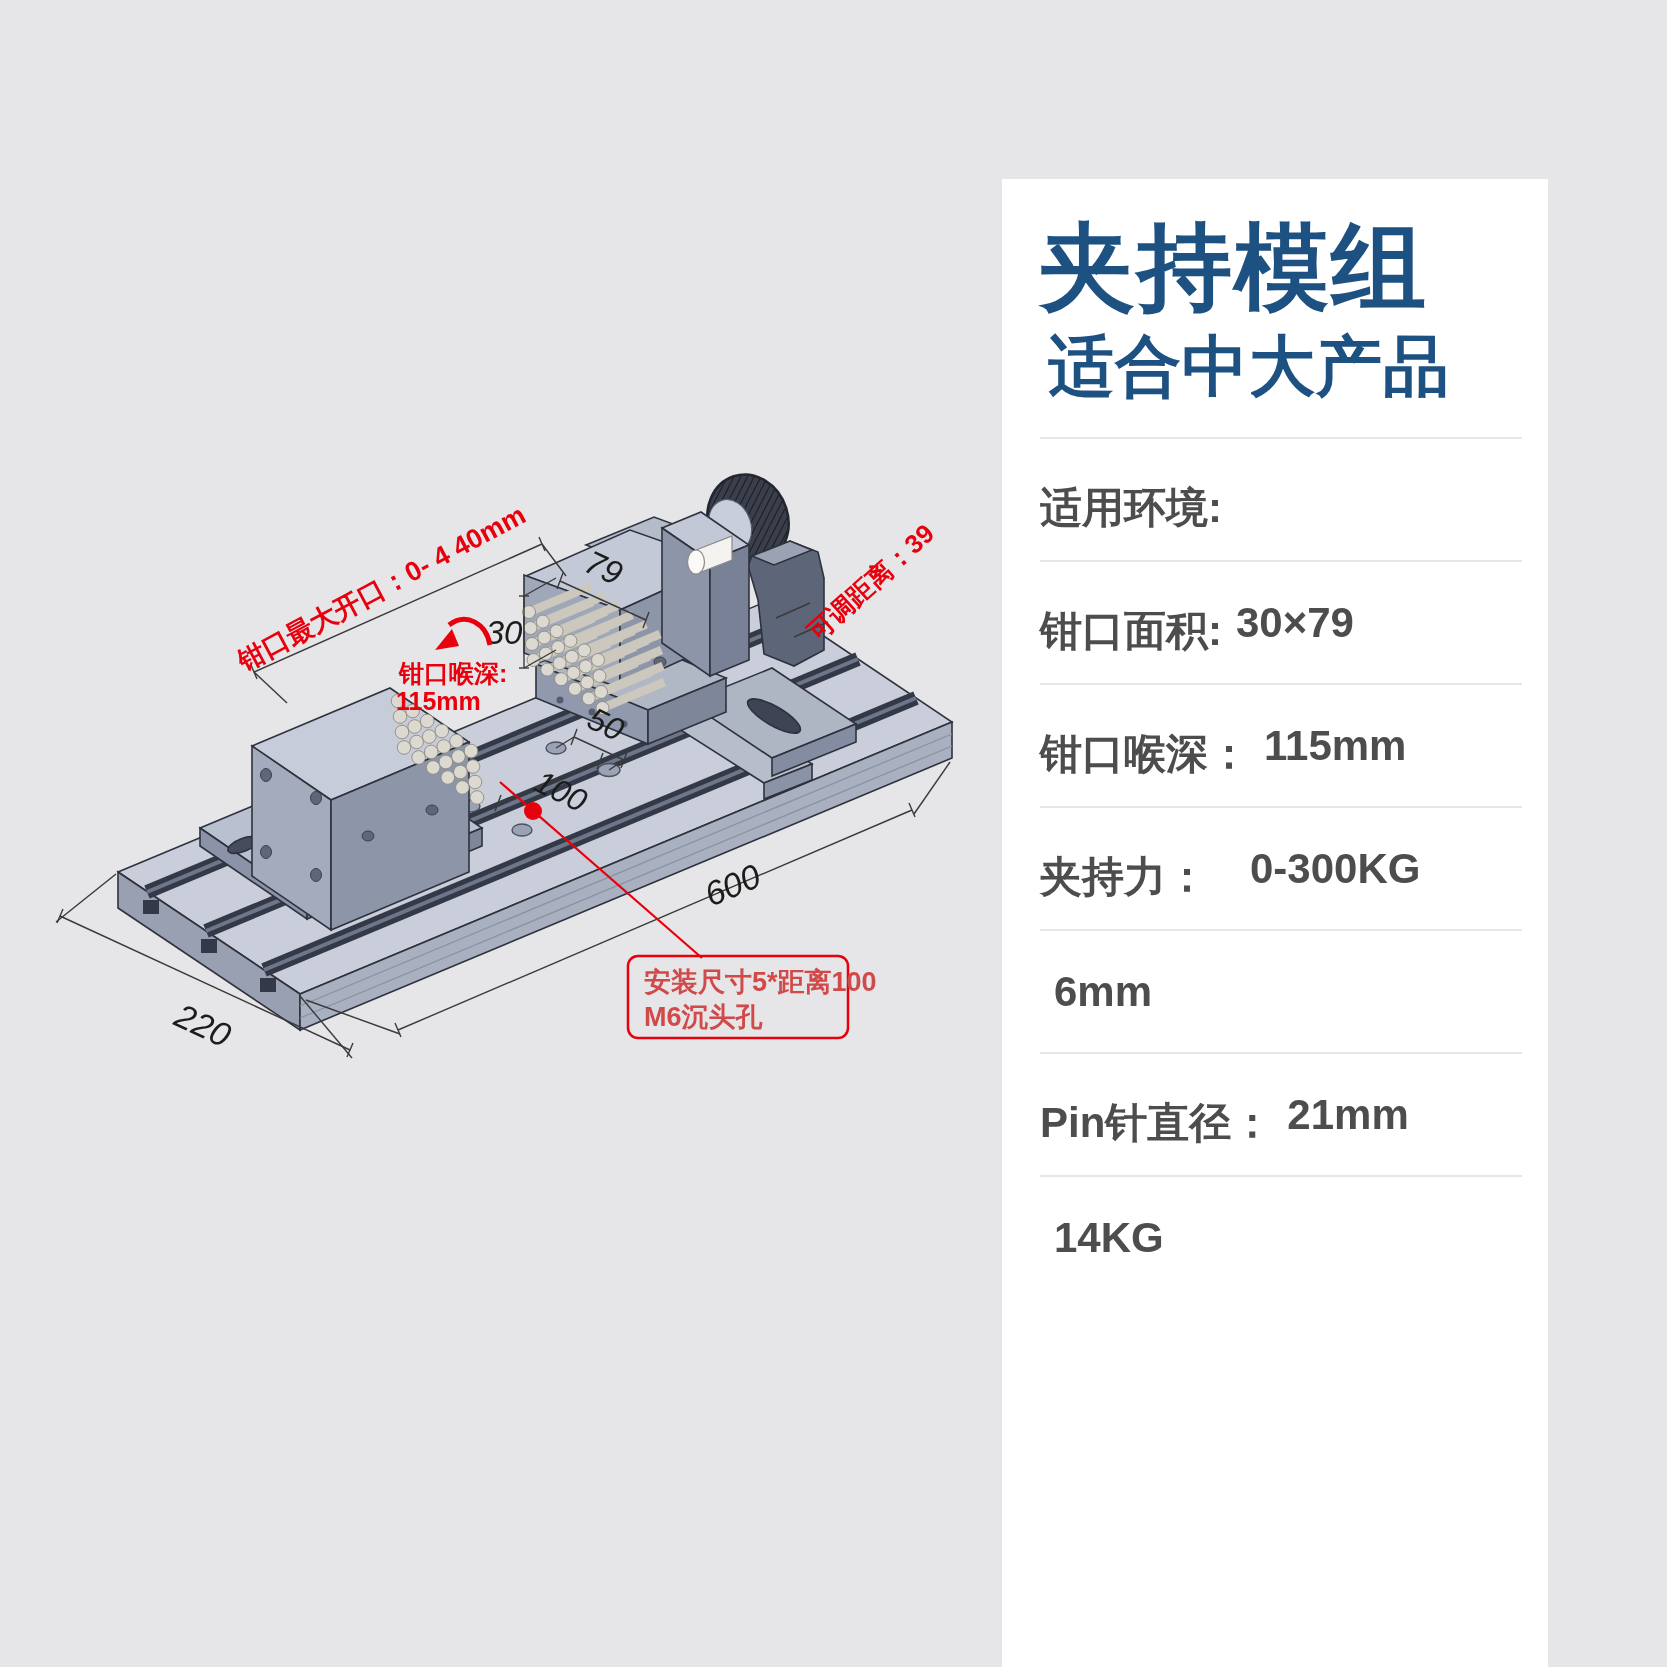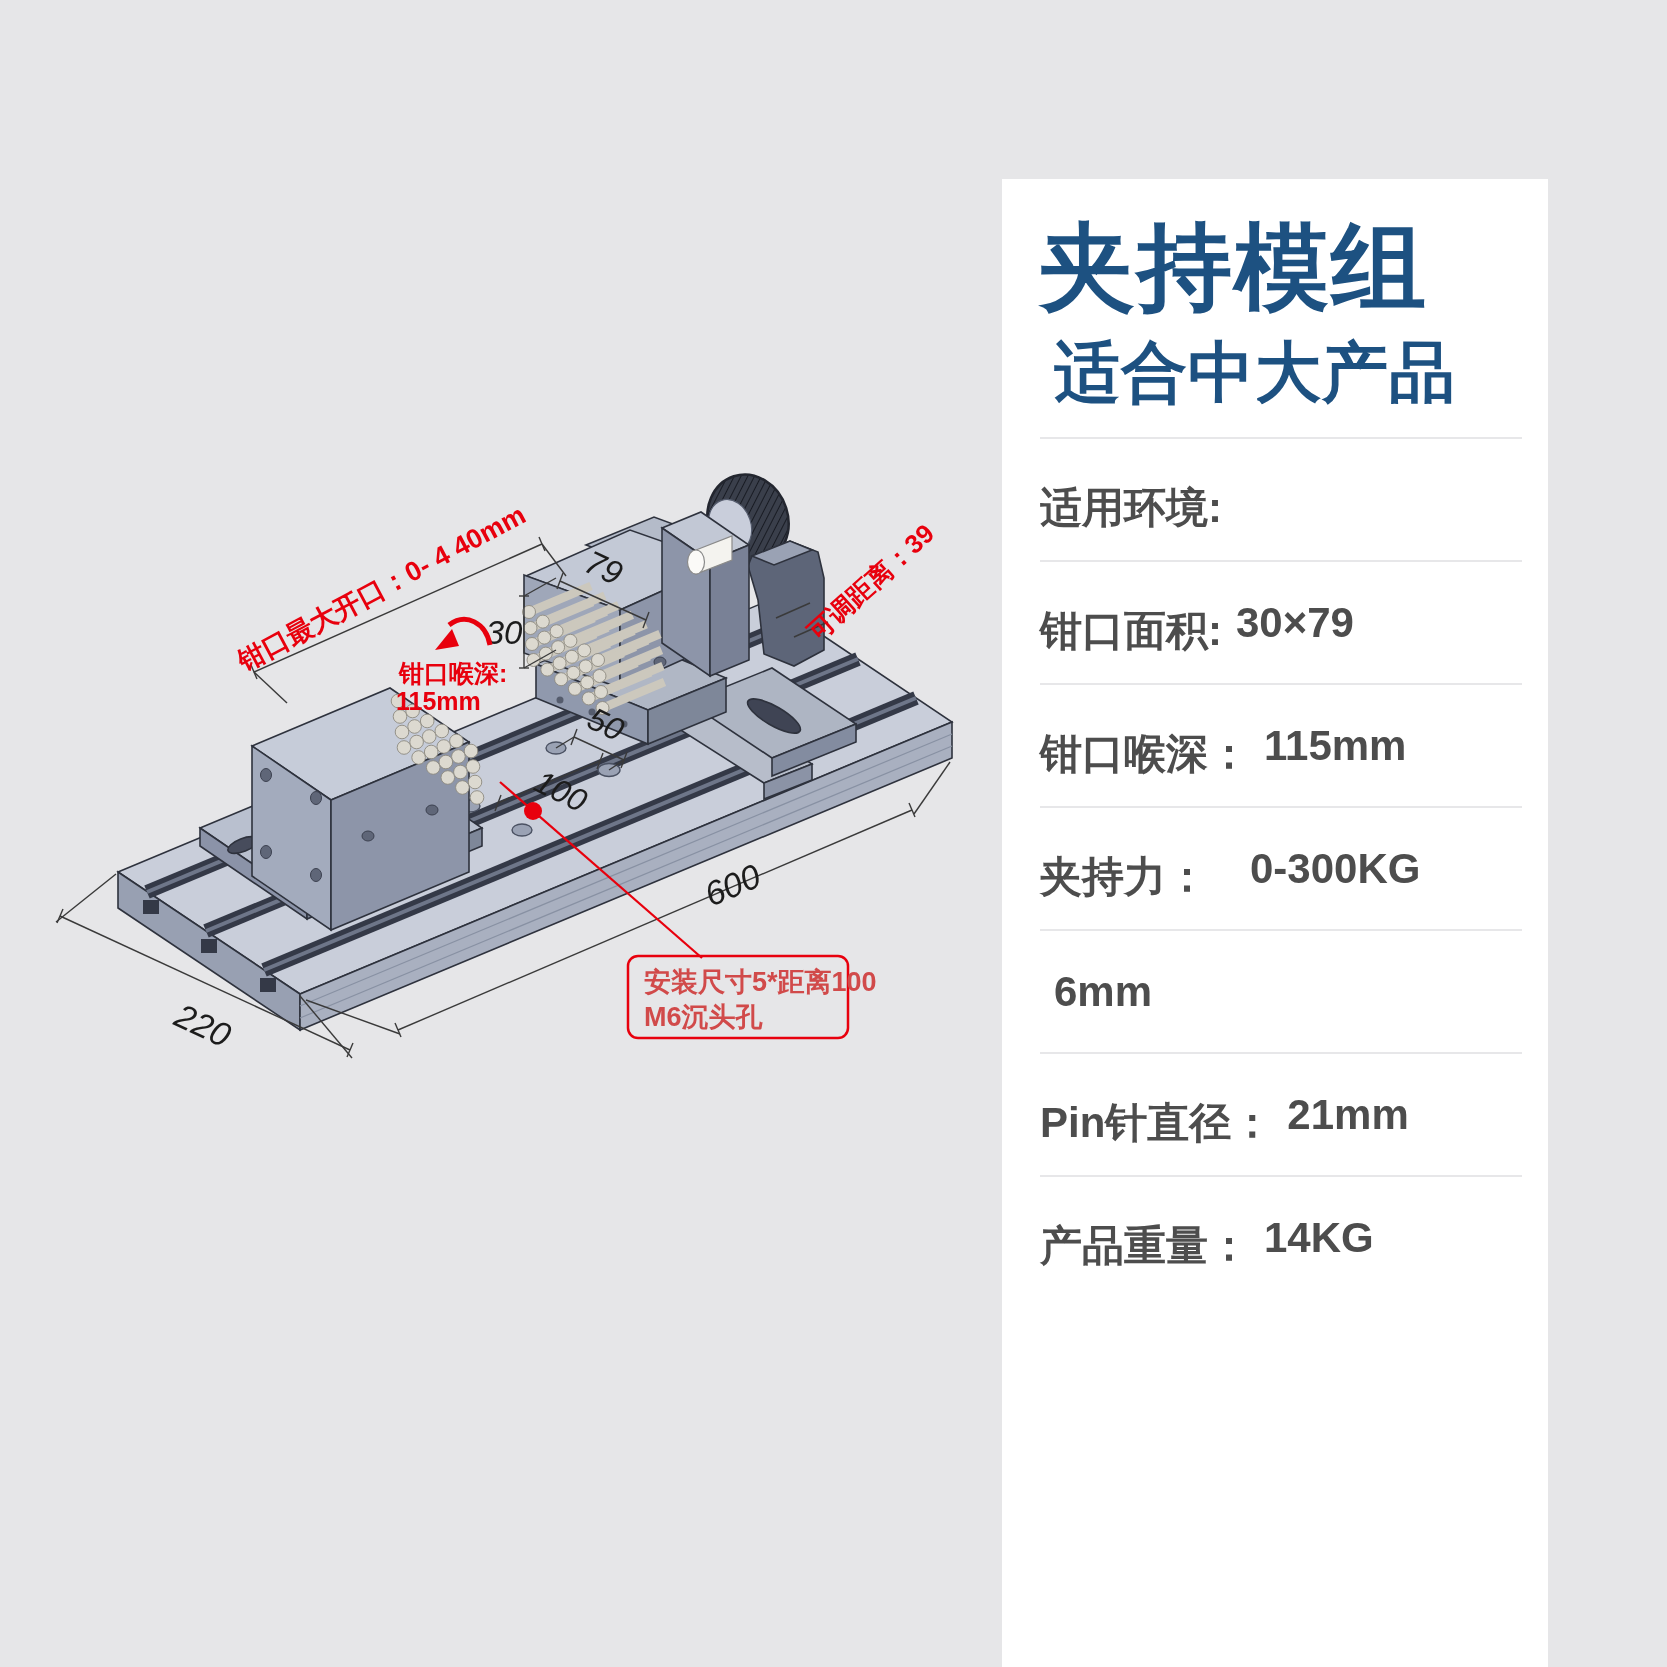--- a/index.html
+++ b/index.html
@@ -11,21 +11,21 @@
   html,body{margin:0;padding:0;background:var(--bg);}
   .canvas{position:relative;width:1667px;height:1667px;background:var(--bg);overflow:hidden;
           font-family:"Liberation Sans", sans-serif;}
   .scene{position:absolute;left:0;top:0;width:1667px;height:1667px;}
   
   .panel{position:absolute;left:1002px;top:179px;width:546px;height:1498px;background:#fff;
          box-sizing:border-box;padding:0 26px 0 38px;}
   .panel-head{height:258px;box-sizing:border-box;}
   .panel-title{font-size:95px;font-weight:800;color:var(--blue);margin:0;padding-top:40px;
                line-height:1.02;letter-spacing:2px;}
-  .panel-subtitle{font-size:66px;font-weight:800;color:var(--blue);margin:14px;padding-top:8px;
+  .panel-subtitle{font-size:66px;font-weight:800;color:var(--blue);margin:8px;padding-top:8px;
                   letter-spacing:1px;line-height:1.05;}
   .spec-row{display:flex;align-items:center;height:121px;border-top:2px solid #e7e7e9;
             font-size:42px;font-weight:700;color:var(--textgray);white-space:nowrap;}
   .spec-row .lbl{flex:none;margin-top:16px;}
   .spec-row .val{margin-left:14px;white-space:pre-line;line-height:1.28;}
   .spec-row.first .val{margin-left:26px;font-size:41px;}
   .spec-row.force .val{margin-left:42px;}
   
   text.dim{font-family:"Liberation Sans",sans-serif;font-style:italic;fill:#1c1c1c;}
   text.red{font-family:"Liberation Sans",sans-serif;font-weight:700;fill:var(--red);}
@@ -320,18 +320,17 @@
       <span class="val">0-300KG</span>
     </div>
     <div class="spec-row">
       <span class="val">6mm</span>
     </div>
     <div class="spec-row">
       <span class="lbl">Pin针直径：</span>
       <span class="val">21mm</span>
     </div>
     <div class="spec-row">
-      <span class="lbl">产品重量：</span>
       <span class="val">14KG</span>
     </div>
   </div>
 
 </div>
 
 </body></html>

